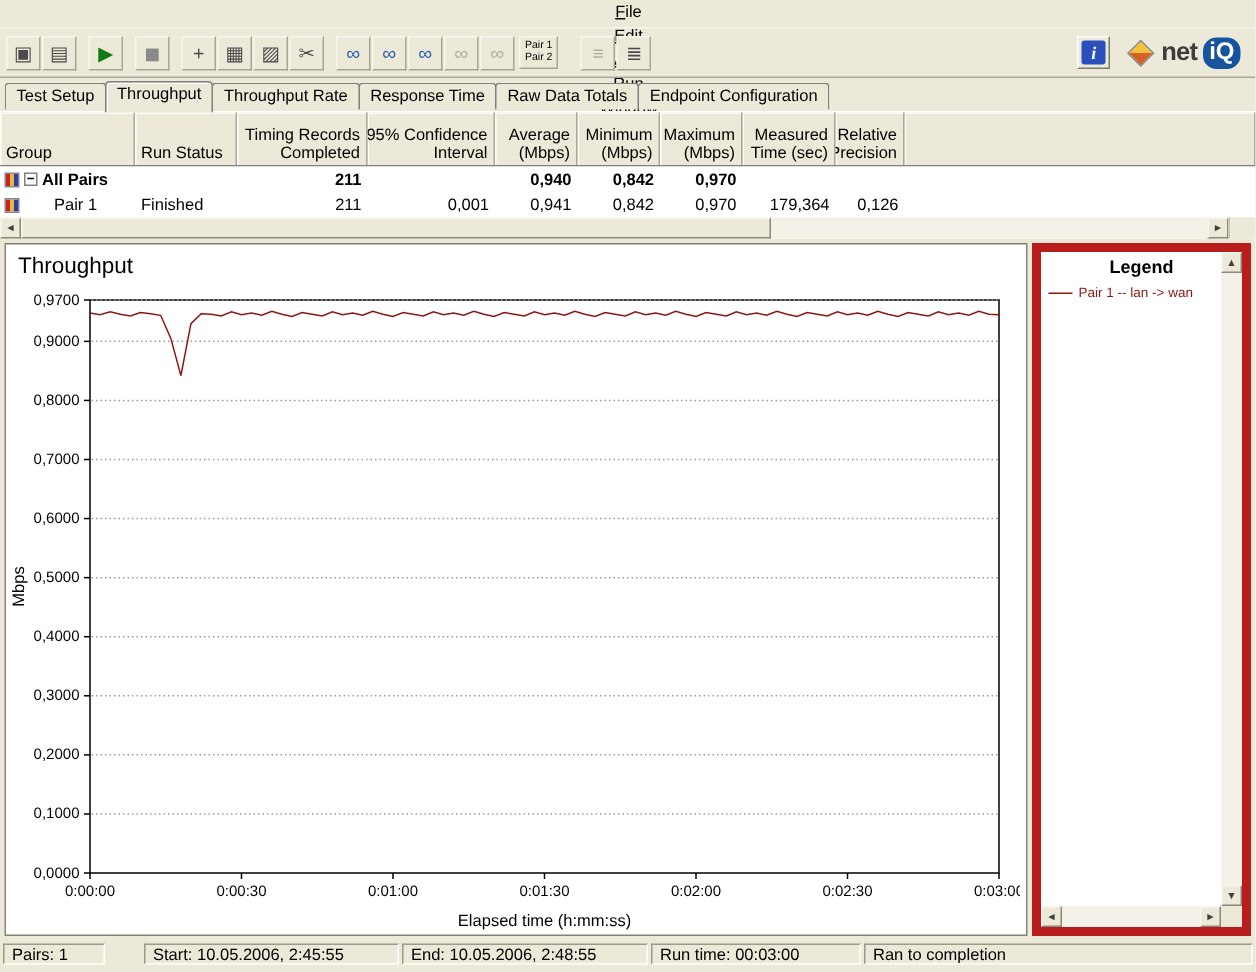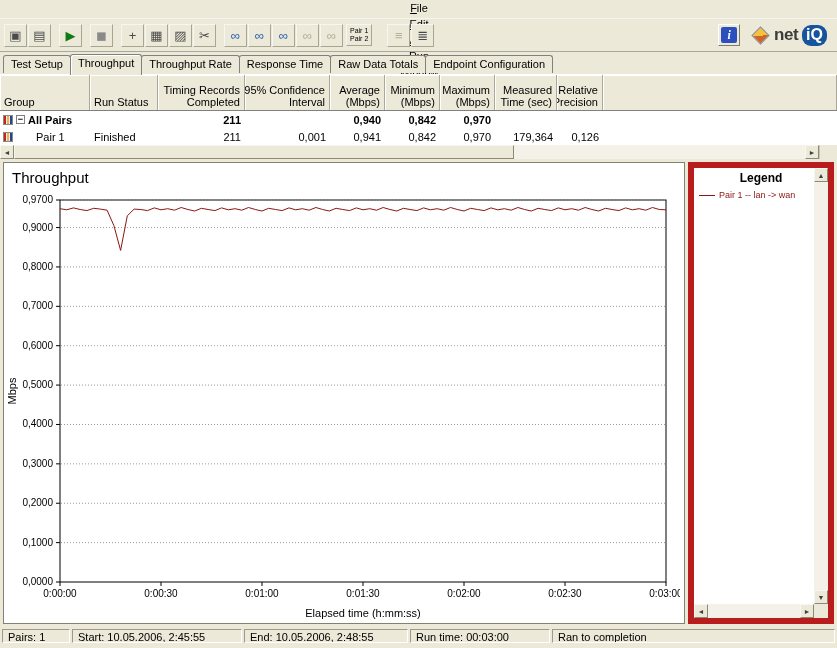--- a/index.html
+++ b/index.html
@@ -85,21 +85,21 @@
   .v-scroll { position:absolute; top:0; right:0; bottom:14px; width:14px; background:#f4f2e8;
               display:flex; flex-direction:column; }
   .v-scroll .sbtn { flex:0 0 14px; width:14px; }
   .h-scroll2 { position:absolute; left:0; right:14px; bottom:0; height:14px; display:flex; background:#f4f2e8; }
   .scorner2 { position:absolute; right:0; bottom:0; width:14px; height:14px; background:#ece9d8; }
 
   
   .statusbar { height:21px; display:flex; gap:2px; padding:2px; background:#ece9d8; }
   .status-seg { border:1px solid; border-color:#9d9a8b #fff #fff #9d9a8b; padding:1px 5px; height:14px;
                 white-space:nowrap; overflow:hidden; }
-  .seg0 { width:68px; } .seg1 { width:170px; } .seg2 { width:164px; } .seg3 { width:140px; } .seg4 { flex:1; }
+  .seg0 { width:68px; } .seg1 { width:170px;margin-left:24px; } .seg2 { width:164px; } .seg3 { width:140px; } .seg4 { flex:1; }
 </style>
 </head>
 <body>
 
 <div class="app">
 
   <div class="menubar">
       <div class="menu-item">File</div>
       <div class="menu-item">Edit</div>
       <div class="menu-item">View</div>

